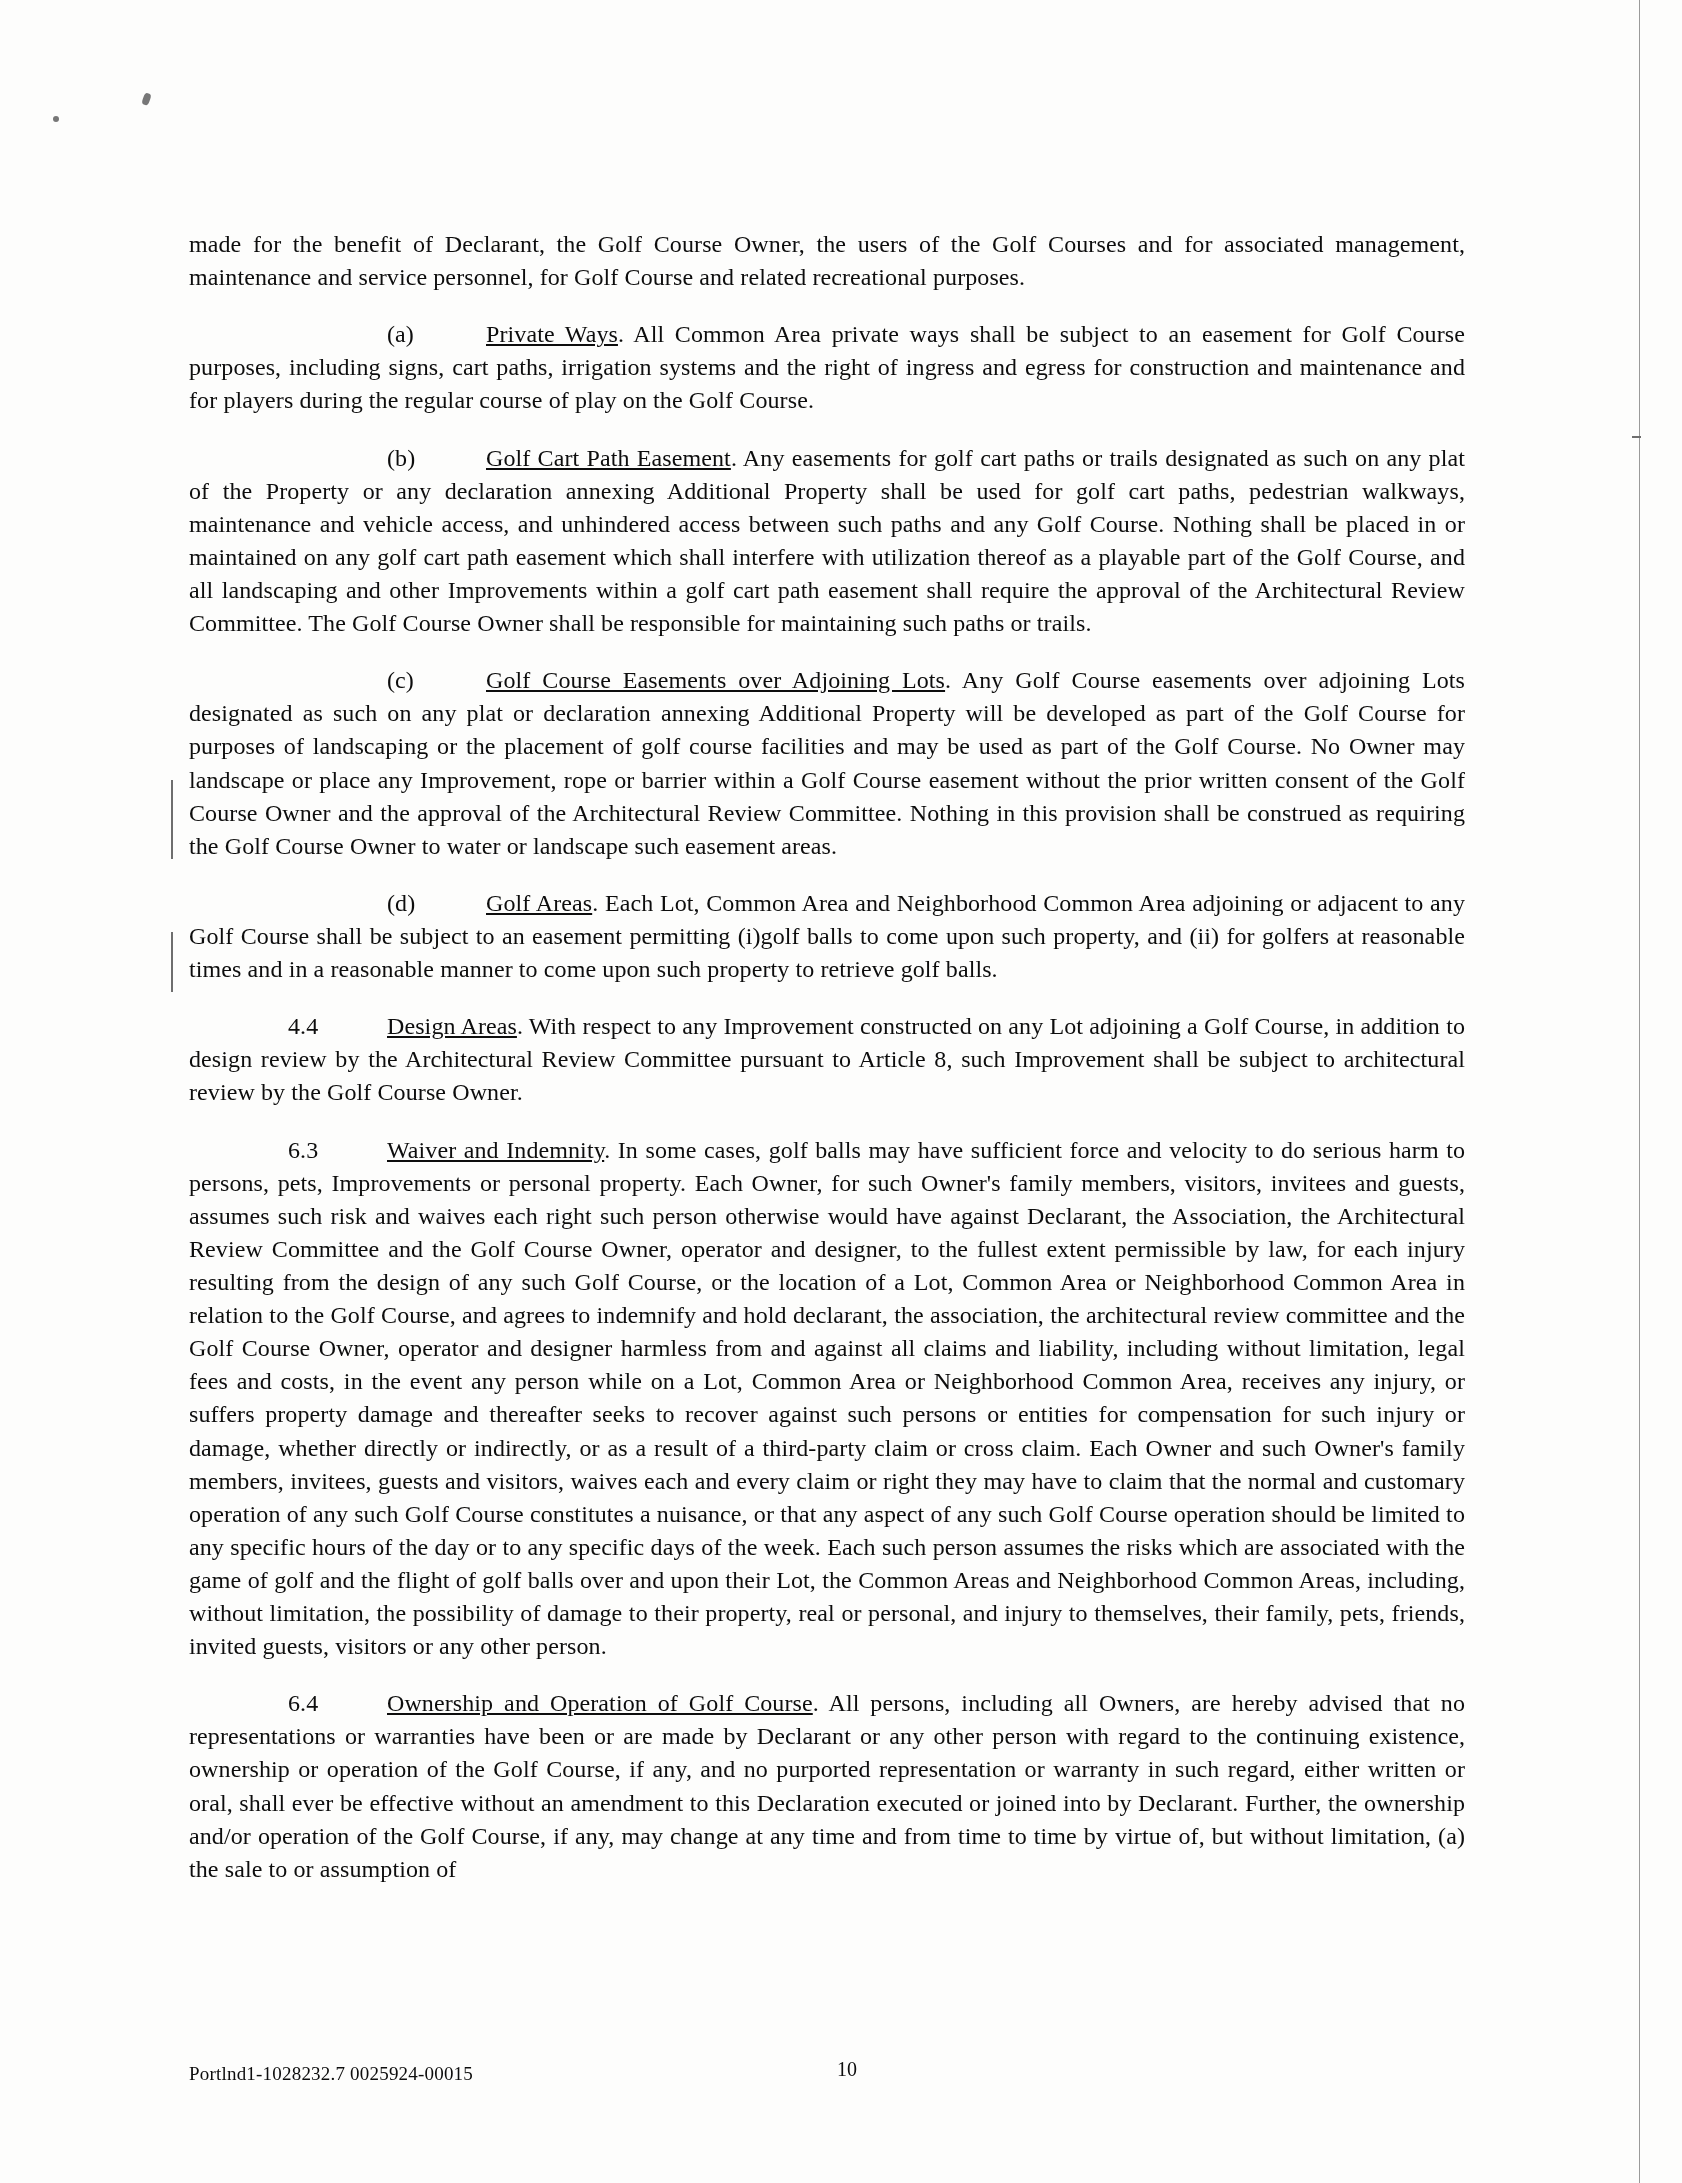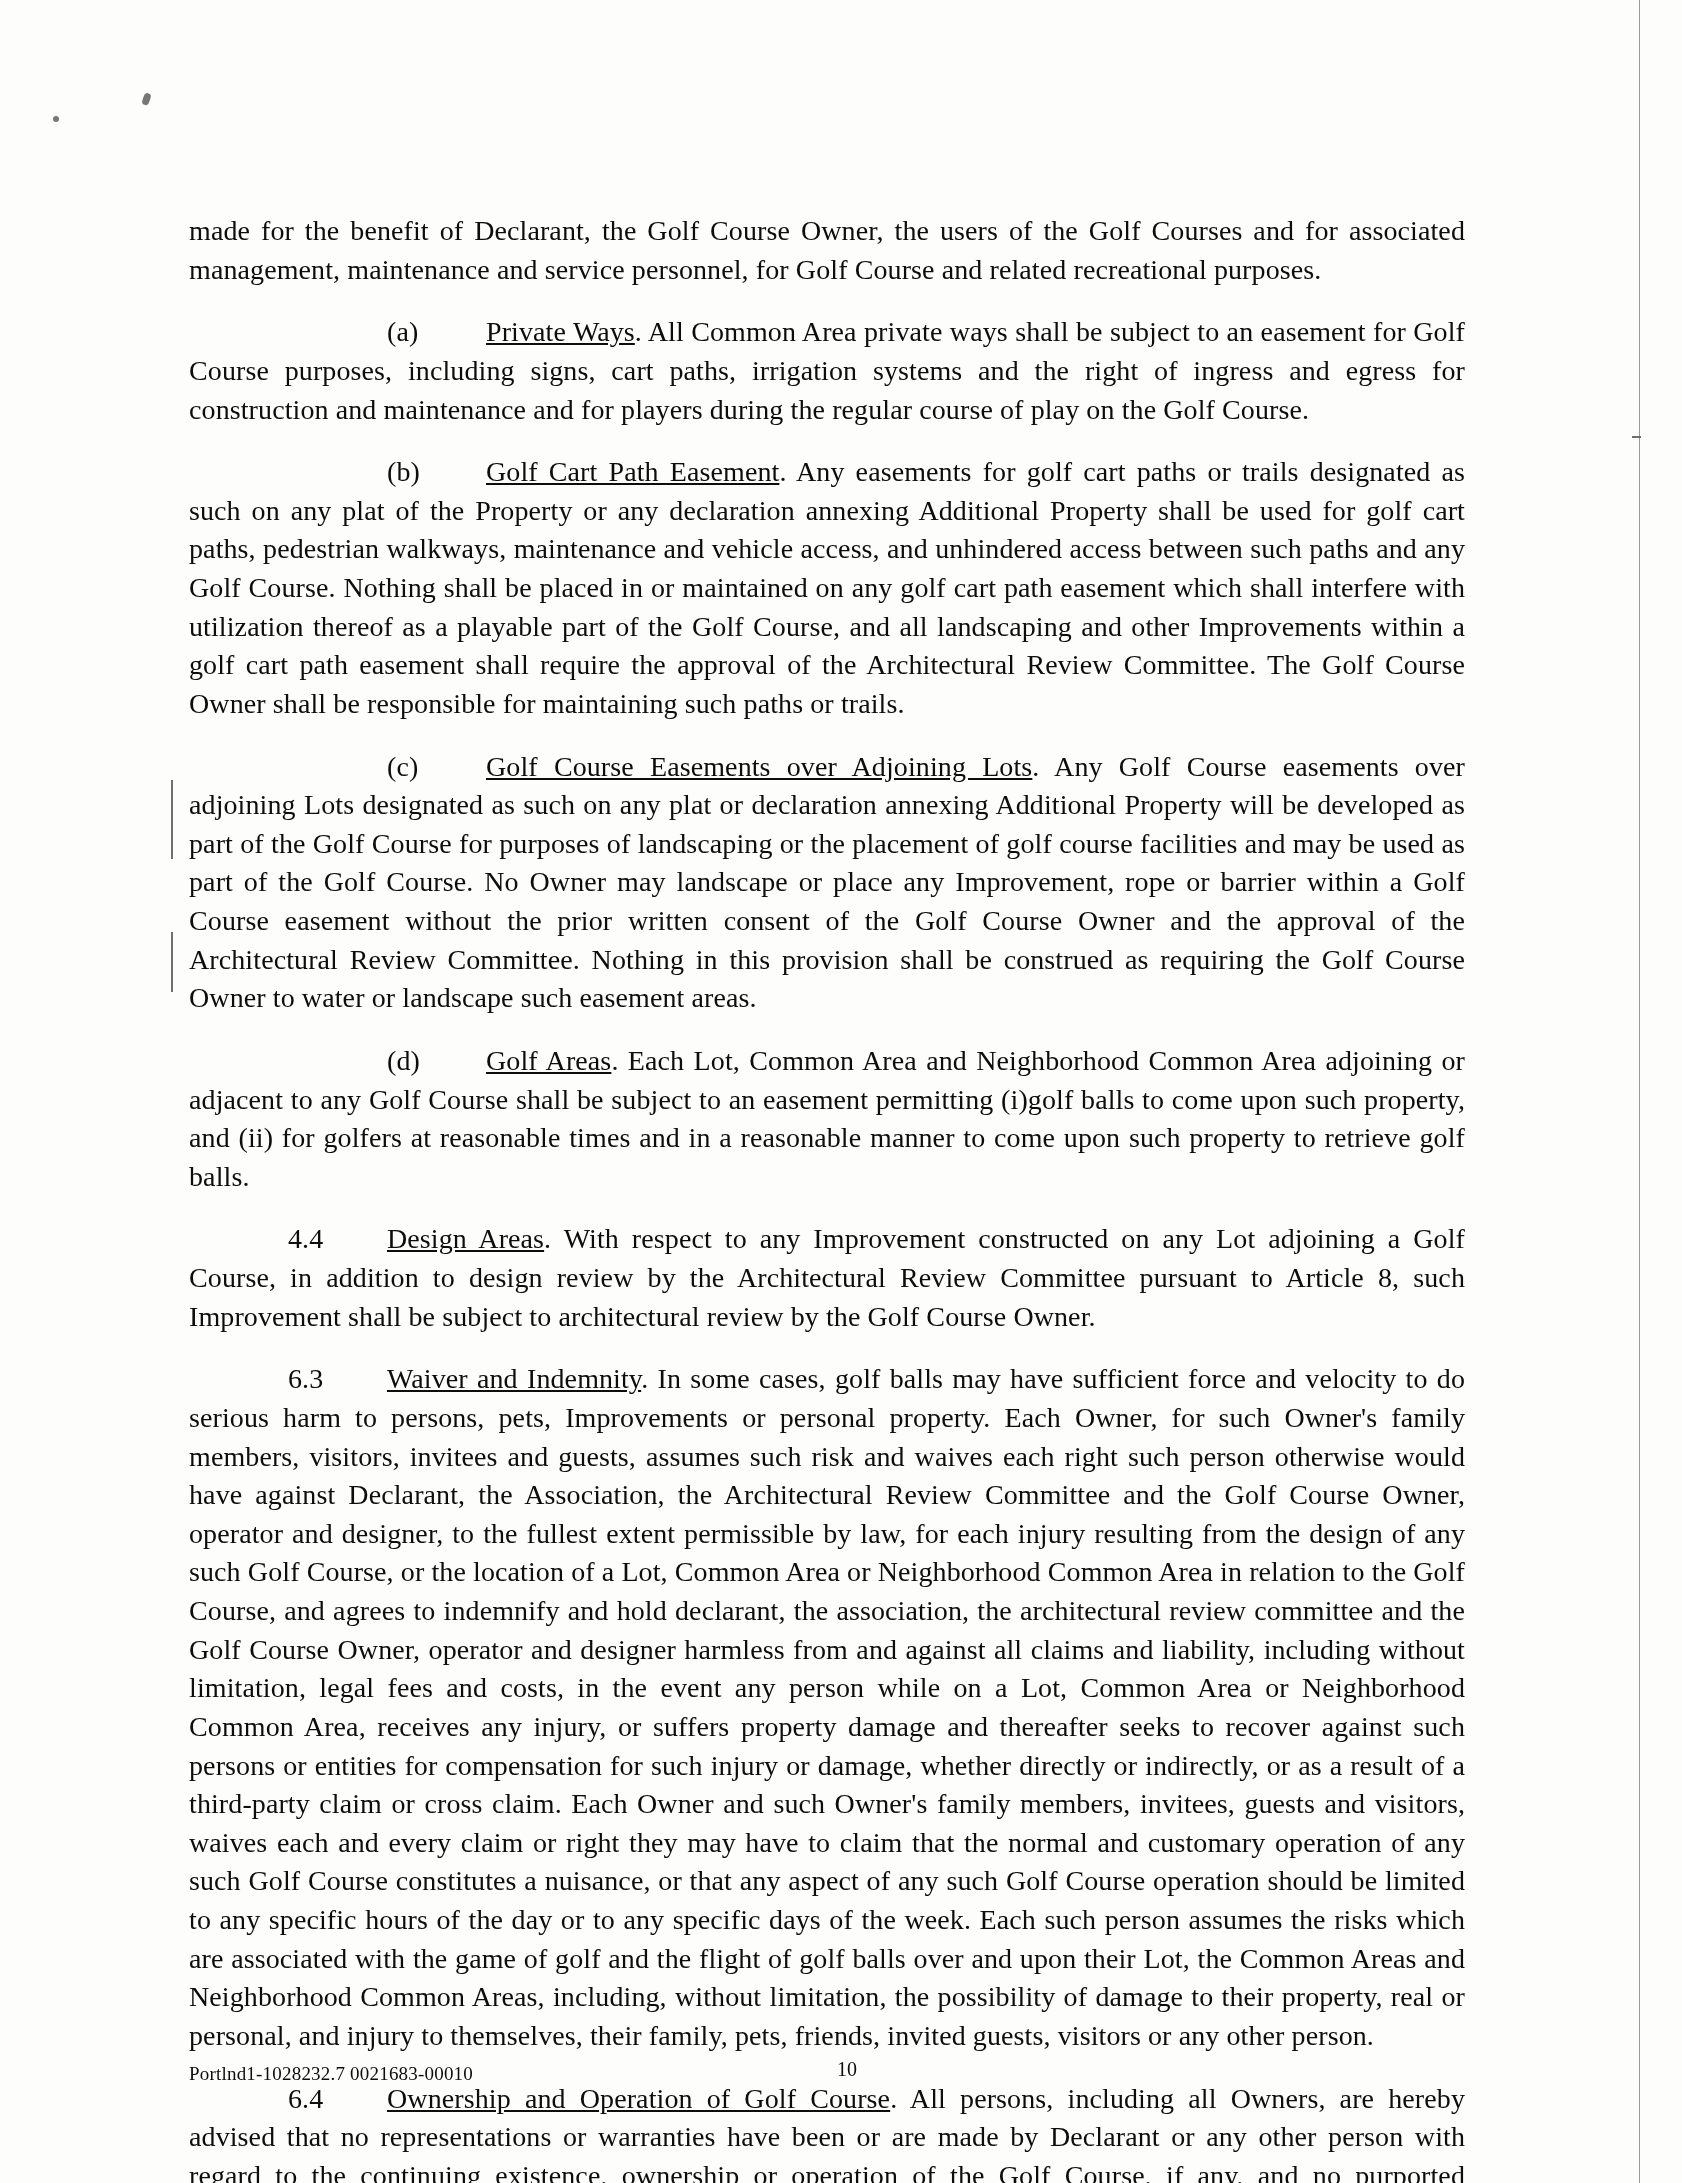--- a/index.html
+++ b/index.html
@@ -36,22 +36,22 @@
     position: absolute;
     background: #6e6e6e;
   }
   .content {
     position: absolute;
     left: 189px;
     top: 212px;
     width: 1276px;
   }
   p {
-    margin: 0 0 0 0;
-    font-size: 28px;
+    margin: 16px 0 0 0;
+    font-size: 24px;
     line-height: 1.38;
     text-align: justify;
     text-justify: inter-word;
     letter-spacing: 0.1px;
   }
   .block {
     margin-bottom: 24px;
   }
   .marker-a {
     display: inline-block;
@@ -132,18 +132,18 @@
       <span class="marker-num">6.3</span><span class="hd">Waiver and Indemnity</span><span>.  In some cases, golf balls may have sufficient force and velocity to do serious harm to persons, pets, Improvements or personal property. Each Owner, for such Owner's family members, visitors, invitees and guests, assumes such risk and waives each right such person otherwise would have against Declarant, the Association, the Architectural Review Committee and the Golf Course Owner, operator and designer, to the fullest extent permissible by law, for each injury resulting from the design of any such Golf Course, or the location of a Lot, Common Area or Neighborhood Common Area in relation to the Golf Course, and agrees to indemnify and hold declarant, the association, the architectural review committee and the Golf Course Owner, operator and designer harmless from and against all claims and liability, including without limitation, legal fees and costs, in the event any person while on a Lot, Common Area or Neighborhood Common Area, receives any injury, or suffers property damage and thereafter seeks to recover against such persons or entities for compensation for such injury or damage, whether directly or indirectly, or as a result of a third-party claim or cross claim.  Each Owner and such Owner's family members, invitees, guests and visitors, waives each and every claim or right they may have to claim that the normal and customary operation of any such Golf Course constitutes a nuisance, or that any aspect of any such Golf Course operation should be limited to any specific hours of the day or to any specific days of the week.  Each such person assumes the risks which are associated with the game of golf and the flight of golf balls over and upon their Lot, the Common Areas and Neighborhood Common Areas, including, without limitation, the possibility of damage to their property, real or personal, and injury to themselves, their family, pets, friends, invited guests, visitors or any other person.</span>
     </p>
 
     <p class="block">
       <span class="marker-num">6.4</span><span class="hd">Ownership and Operation of Golf Course</span><span>.  All persons, including all Owners, are hereby advised that no representations or warranties have been or are made by Declarant or any other person with regard to the continuing existence, ownership or operation of the Golf Course, if any, and no purported representation or warranty in such regard, either written or oral, shall ever be effective without an amendment to this Declaration executed or joined into by Declarant.  Further, the ownership and/or operation of the Golf Course, if any, may change at any time and from time to time by virtue of, but without limitation, (a) the sale to or assumption of</span>
     </p>
 
   </div>
 
   <div class="footer">
-    <span class="footer-left">Portlnd1-1028232.7 0021683-00010</span>
+    <span class="footer-left">Portlnd1-1028232.7 0025924-00015</span>
     <span class="footer-page">10</span>
   </div>
 
 </div>
 
 
 </body></html>

